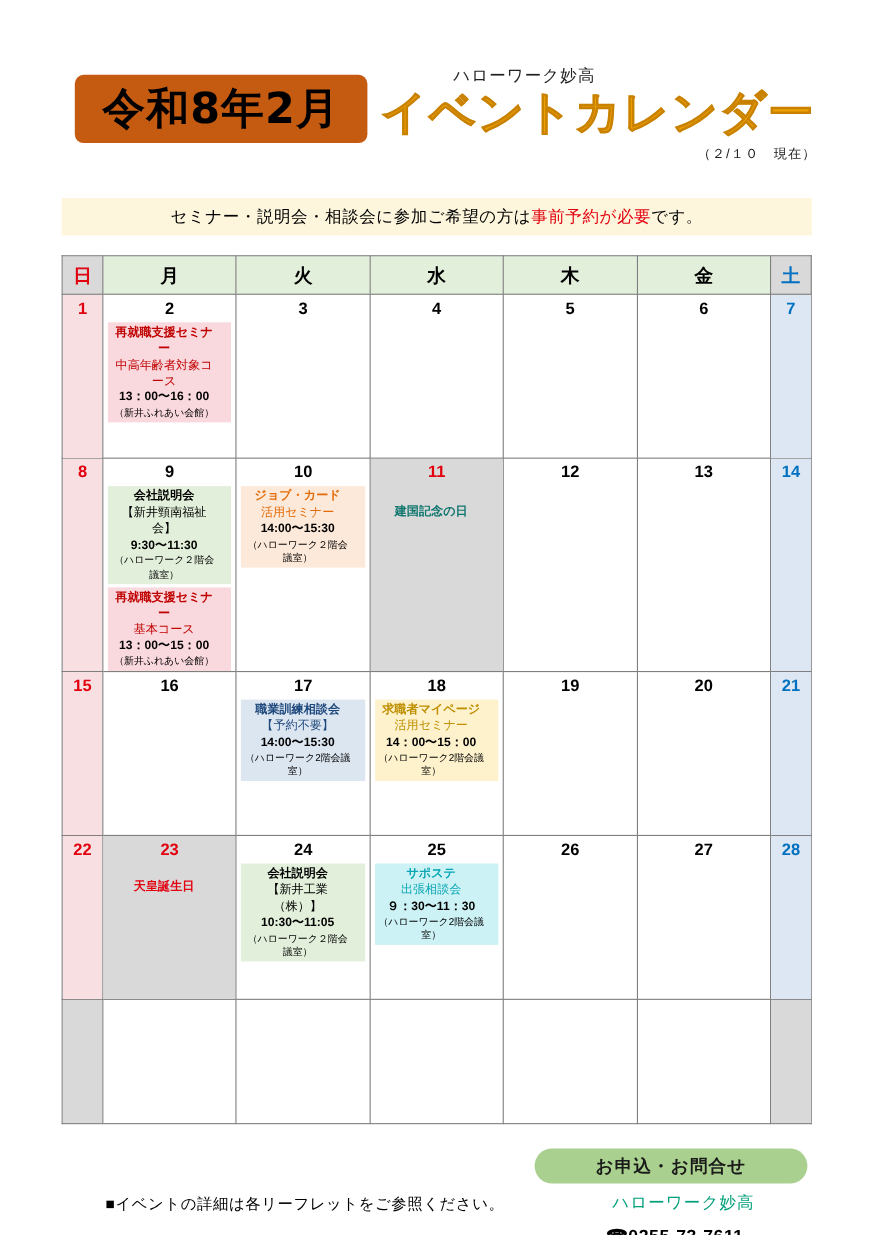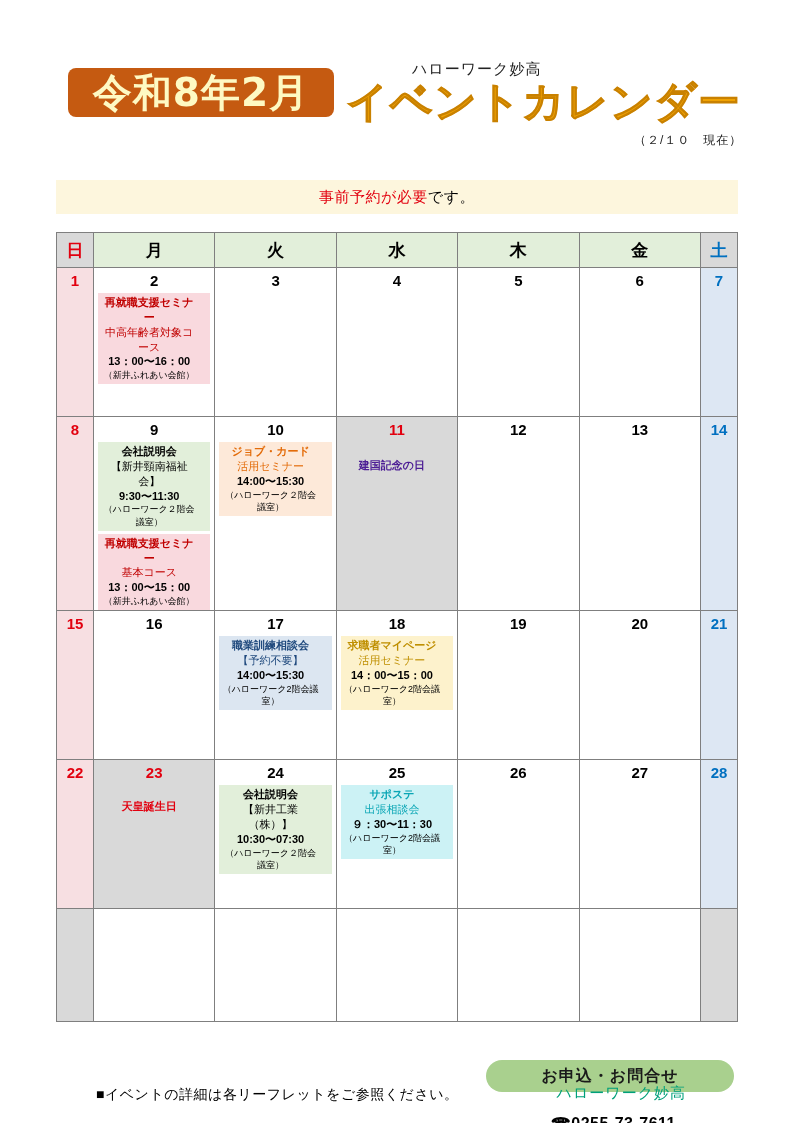--- a/index.html
+++ b/index.html
@@ -25,24 +25,24 @@
   .header {
     position: relative;
     height: 120px;
     margin: 48px 0 0 0;
   }
   .month-badge {
     position: absolute;
     left: 68px;
     top: 20px;
     width: 266px;
-    height: 49px;
+    height: 62px;
     background: #c55a11;
     border-radius: 8px;
-    color: #fef9c3;
+    color: #000000;
     font-size: 39px;
     font-weight: bold;
     letter-spacing: 1px;
     display: flex;
     align-items: center;
     justify-content: center;
     font-family: "DejaVu Sans", sans-serif;
   }
   .hw-name {
     position: absolute;
@@ -147,39 +147,39 @@
   .ev-green  { background: #e2efda; color: #000; }
   .ev-orange { background: #fde9d9; color: #e36c0a; text-align: center; }
   .ev-orange .l3, .ev-orange .l4 { color: #000; }
   .ev-blue   { background: #dce6f1; color: #1f497d; }
   .ev-blue .l3, .ev-blue .l4 { color: #000; }
   .ev-yellow { background: #fdf2cc; color: #bf8f00; }
   .ev-yellow .l3, .ev-yellow .l4 { color: #000; }
   .ev-cyan   { background: #ccf2f5; color: #0aa6b5; }
   .ev-cyan .l3, .ev-cyan .l4 { color: #000; }
   .ev-plain  { background: transparent; color: #e2000f; font-weight: bold; font-size: 12px; padding-top: 14px;}
-  .ev-holiday { background: transparent; color: #4c1d95; font-weight: bold; font-size: 13px; padding-top: 16px; }
+  .ev-holiday { background: transparent; color: #0f766e; font-weight: bold; font-size: 13px; padding-top: 16px; }
 
   
   .footer {
     position: relative;
     margin-top: 18px;
     height: 150px;
   }
   .foot-note {
     position: absolute;
     left: 96px;
     top: 46px;
     font-size: 14px;
     letter-spacing: 0.5px;
   }
   .contact-box {
     position: absolute;
     right: 60px;
-    top: 20px;
+    top: 4px;
     width: 248px;
     height: 32px;
     background: #a9d08e;
     border-radius: 16px;
     display: flex;
     align-items: center;
     justify-content: center;
     font-size: 16px;
     font-weight: bold;
     color: #1a1a1a;
@@ -209,20 +209,21 @@
 <div class="page">
 
   <div class="header">
     <div class="month-badge">令和8年2月</div>
     <div class="hw-name">ハローワーク妙高</div>
     <div class="event-title">イベントカレンダー</div>
     <div class="asof">（２/１０　現在）</div>
   </div>
 
   <div class="notice">
+    <span>セミナー・説明会・相談会に参加ご希望の方は</span>
       <span class="red">事前予約が必要</span>
       <span>です。</span>
   </div>
 
   <table class="cal">
     <thead>
       <tr>
         <th class="sun">日</th>
         <th>月</th>
         <th>火</th>
@@ -349,21 +350,21 @@
             <div class="dnum red">23</div>
             <div class="ev ev-plain">
               <div class="l1">天皇誕生日</div>
             </div>
           </td>
           <td class="daycell">
             <div class="dnum">24</div>
             <div class="ev ev-green">
               <div class="l1">会社説明会</div>
               <div class="l2">【新井工業（株）】</div>
-              <div class="l3">10:30〜07:30</div>
+              <div class="l3">10:30〜11:05</div>
               <div class="l4">（ハローワーク２階会議室）</div>
             </div>
           </td>
           <td class="daycell">
             <div class="dnum">25</div>
             <div class="ev ev-cyan">
               <div class="l1">サポステ</div>
               <div class="l2">出張相談会</div>
               <div class="l3">９：30〜11：30</div>
               <div class="l4">（ハローワーク2階会議室）</div>

